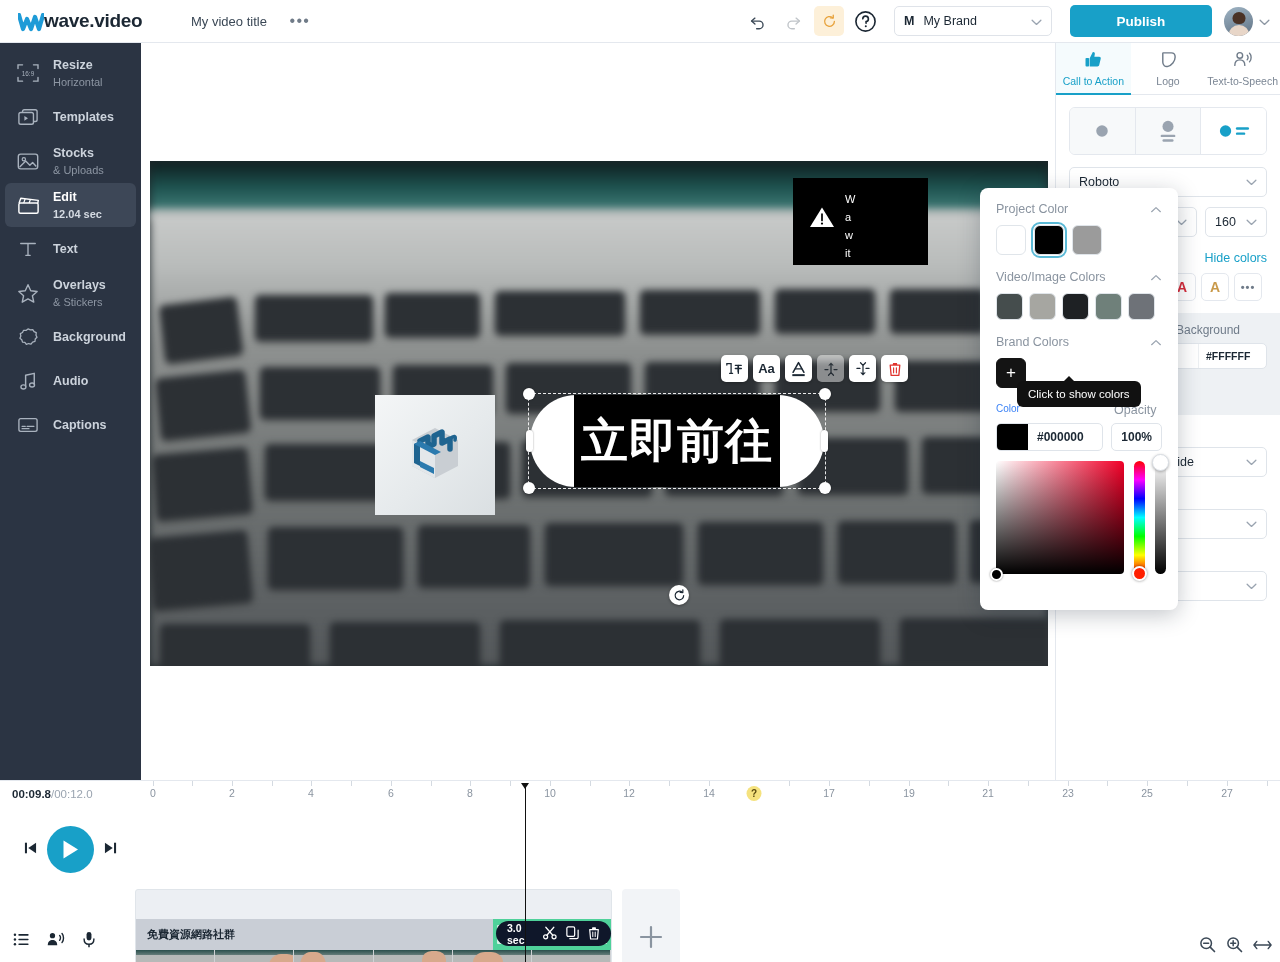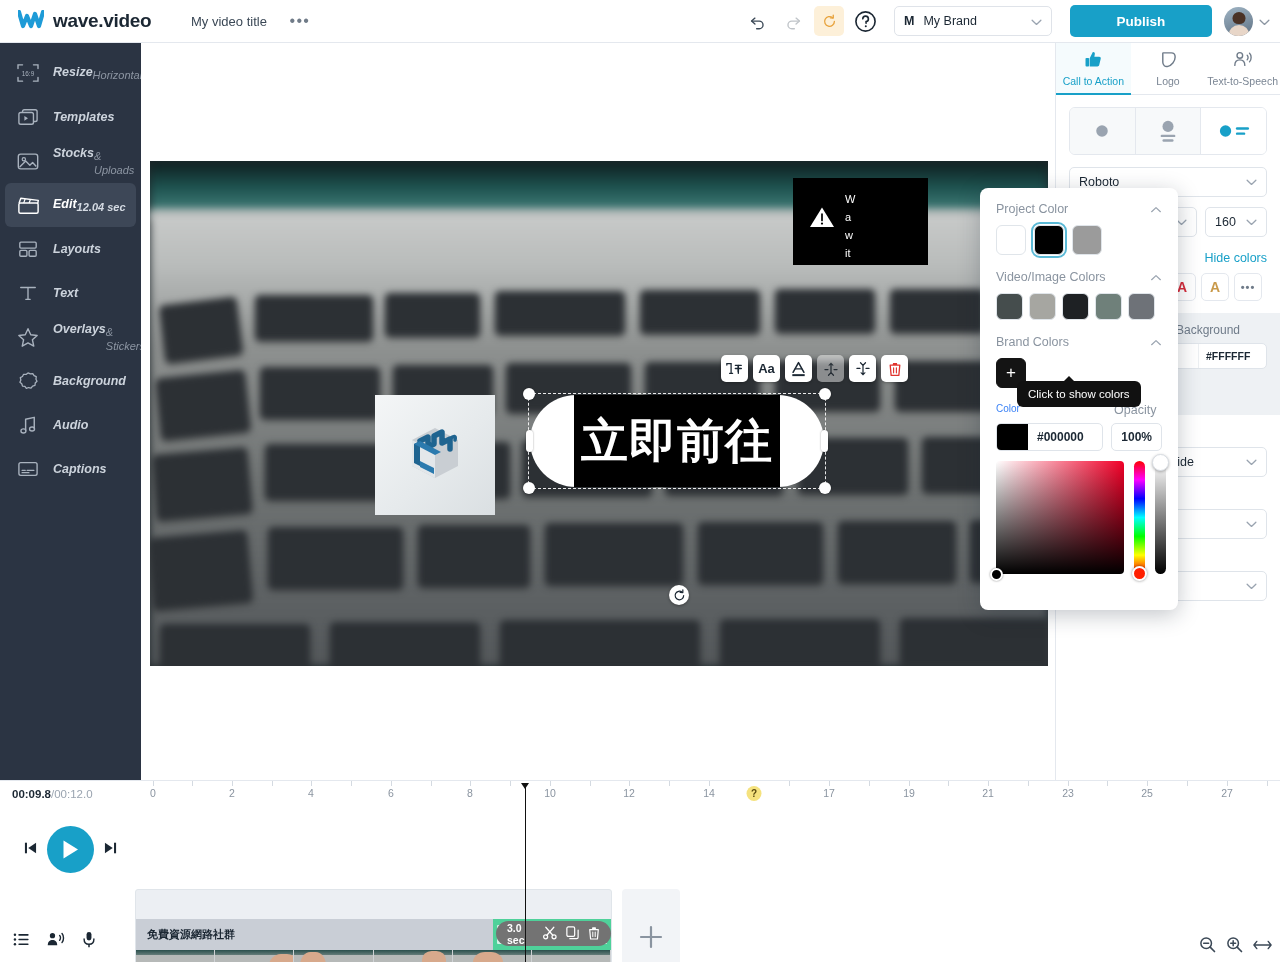--- a/index.html
+++ b/index.html
@@ -9,21 +9,21 @@
     background: #ffffff; overflow: hidden;
   }
   .app { position: relative; width: 1280px; height: 962px; }
 
   
   .header {
     position: absolute; top: 0; left: 0; width: 1280px; height: 43px;
     background: #fff; border-bottom: 1px solid #e4e8ee;
     display: flex; align-items: center;
   }
-  .logo-wrap { display: flex; align-items: flex-start; gap: 9px; margin-left: 18px; width: 150px; }
+  .logo-wrap { display: flex; align-items: flex-end; margin-left: 18px; width: 150px; }
   .logo-mark { width: 26px; height: 19px; }
   .logo-text { font-size: 19px; font-weight: bold; color: #1b2733; letter-spacing: -0.3px; }
   .video-title { margin-left: 23px; font-size: 13px; color: #3b4856; }
   .dots-btn {
     margin-left: 22px; width: 22px; height: 20px; border-radius: 4px;
     display: flex; align-items: center; justify-content: center;
     color: #707b88; font-size: 16px; letter-spacing: 1.3px; line-height: 4px; cursor: pointer;
   }
   .hdr-right { margin-left: auto; display: flex; align-items: center; gap: 0px; padding-right: 10px; }
   .icon-btn {
@@ -65,21 +65,21 @@
   .sidebar {
     position: absolute; top: 43px; left: 0; width: 141px; height: 919px;
     background: #2b3443;
   }
   .side-item {
     display: flex; align-items: center; gap: 12px; height: 44px; margin: 0 5px;
     padding-left: 10px; border-radius: 6px; cursor: pointer; color: #a9b2be;
   }
   .side-item.active { background: #3d4757; color: #fff; }
   .side-ico { width: 26px; height: 26px; flex: 0 0 26px; display:flex; align-items:center; justify-content:center; }
-  .side-lbl { display: flex; flex-direction: row; line-height: 14px; font-style: italic; }
+  .side-lbl { display: flex; flex-direction: column; line-height: 14px; }
   .side-lbl .l1 { font-size: 12.5px; font-weight: bold; color: #ccd3dc; }
   .side-item.active .l1 { color: #ffffff; }
   .side-lbl .l2 { font-size: 11px; color: #8d96a3; margin-top: 3px; }
   .side-item.active .l2 { color: #d5dbe3; font-weight: bold; }
 
   
   .stage {
     position: absolute; top: 43px; left: 141px; width: 914px; height: 737px;
     background: #fff;
   }
@@ -354,21 +354,21 @@
   .filmstrip {
     position:absolute; top: 60px; left: 0; width: 475px; height: 47px; overflow:hidden;
     display:flex;
   }
   .frame { flex:1; position:relative; overflow:hidden; border-right:1px solid rgba(0,0,0,.12); }
   .frame-img { position:absolute; inset:0; }
   .fr-sky { position:absolute; top:0; left:0; right:0; height: 7px; background: linear-gradient(180deg,#2a4f4c,#7d8f8c); }
   .fr-desk { position:absolute; top: 5px; left:0; right:0; height: 10px; background:#b6b9b8; }
   .fr-hand { position:absolute; border-radius: 40% 40% 35% 35%; background:#d7a98c; }
   .clip-ctl {
-    position:absolute; left: 360px; top: 31px; height: 25px; background:#737373;
+    position:absolute; left: 360px; top: 31px; height: 25px; background:#0f172a;
     border-radius: 13px; display:flex; align-items:center; gap: 9px; padding: 0 11px;
     color:#fff; font-size: 10.5px; font-weight:bold; z-index: 6;
   }
   .clip-ctl svg { cursor:pointer; }
   .add-scene {
     position:absolute; left: 487px; top: 78px; width: 58px; height: 95px;
     background:#f2f4f7; border-radius: 4px; display:flex; align-items:center; justify-content:center;
     cursor:pointer; color:#8a94a0;
   }
   .playhead { position:absolute; left: 390px; top: -26px; width: 1px; height: 180px; background:#111; z-index: 8; }
@@ -494,32 +494,20 @@
           <path d="M3.2 9 L5 4 L23.2 6.2 L22.6 9.2" stroke="#ffffff" stroke-width="1.5" fill="none" stroke-linejoin="round"></path>
           <path d="M9.5 4.6 L8 9 M15 5.3 L13.6 9" stroke="#ffffff" stroke-width="1.3"></path>
         </svg>
       </span>
       <span class="side-lbl">
         <span class="l1">Edit</span>
         <span class="l2">12.04 sec</span>
       </span>
     </div>
 
-    <div class="side-item">
-      <span class="side-ico">
-        <svg width="24" height="20" viewBox="0 0 26 22">
-          <rect x="4" y="3.5" width="18" height="6.5" rx="1.2" stroke="#a9b2be" stroke-width="1.5" fill="none"></rect>
-          <rect x="4" y="12.5" width="7.8" height="6.5" rx="1.2" stroke="#a9b2be" stroke-width="1.5" fill="none"></rect>
-          <rect x="14.2" y="12.5" width="7.8" height="6.5" rx="1.2" stroke="#a9b2be" stroke-width="1.5" fill="none"></rect>
-        </svg>
-      </span>
-      <span class="side-lbl">
-        <span class="l1">Layouts</span>
-      </span>
-    </div>
 
     <div class="side-item">
       <span class="side-ico">
         <svg width="22" height="20" viewBox="0 0 24 22">
           <path d="M4 5 H20 M12 5 V18 M9.6 18 H14.4" stroke="#a9b2be" stroke-width="1.5" fill="none" stroke-linecap="round"></path>
         </svg>
       </span>
       <span class="side-lbl">
         <span class="l1">Text</span>
       </span>

